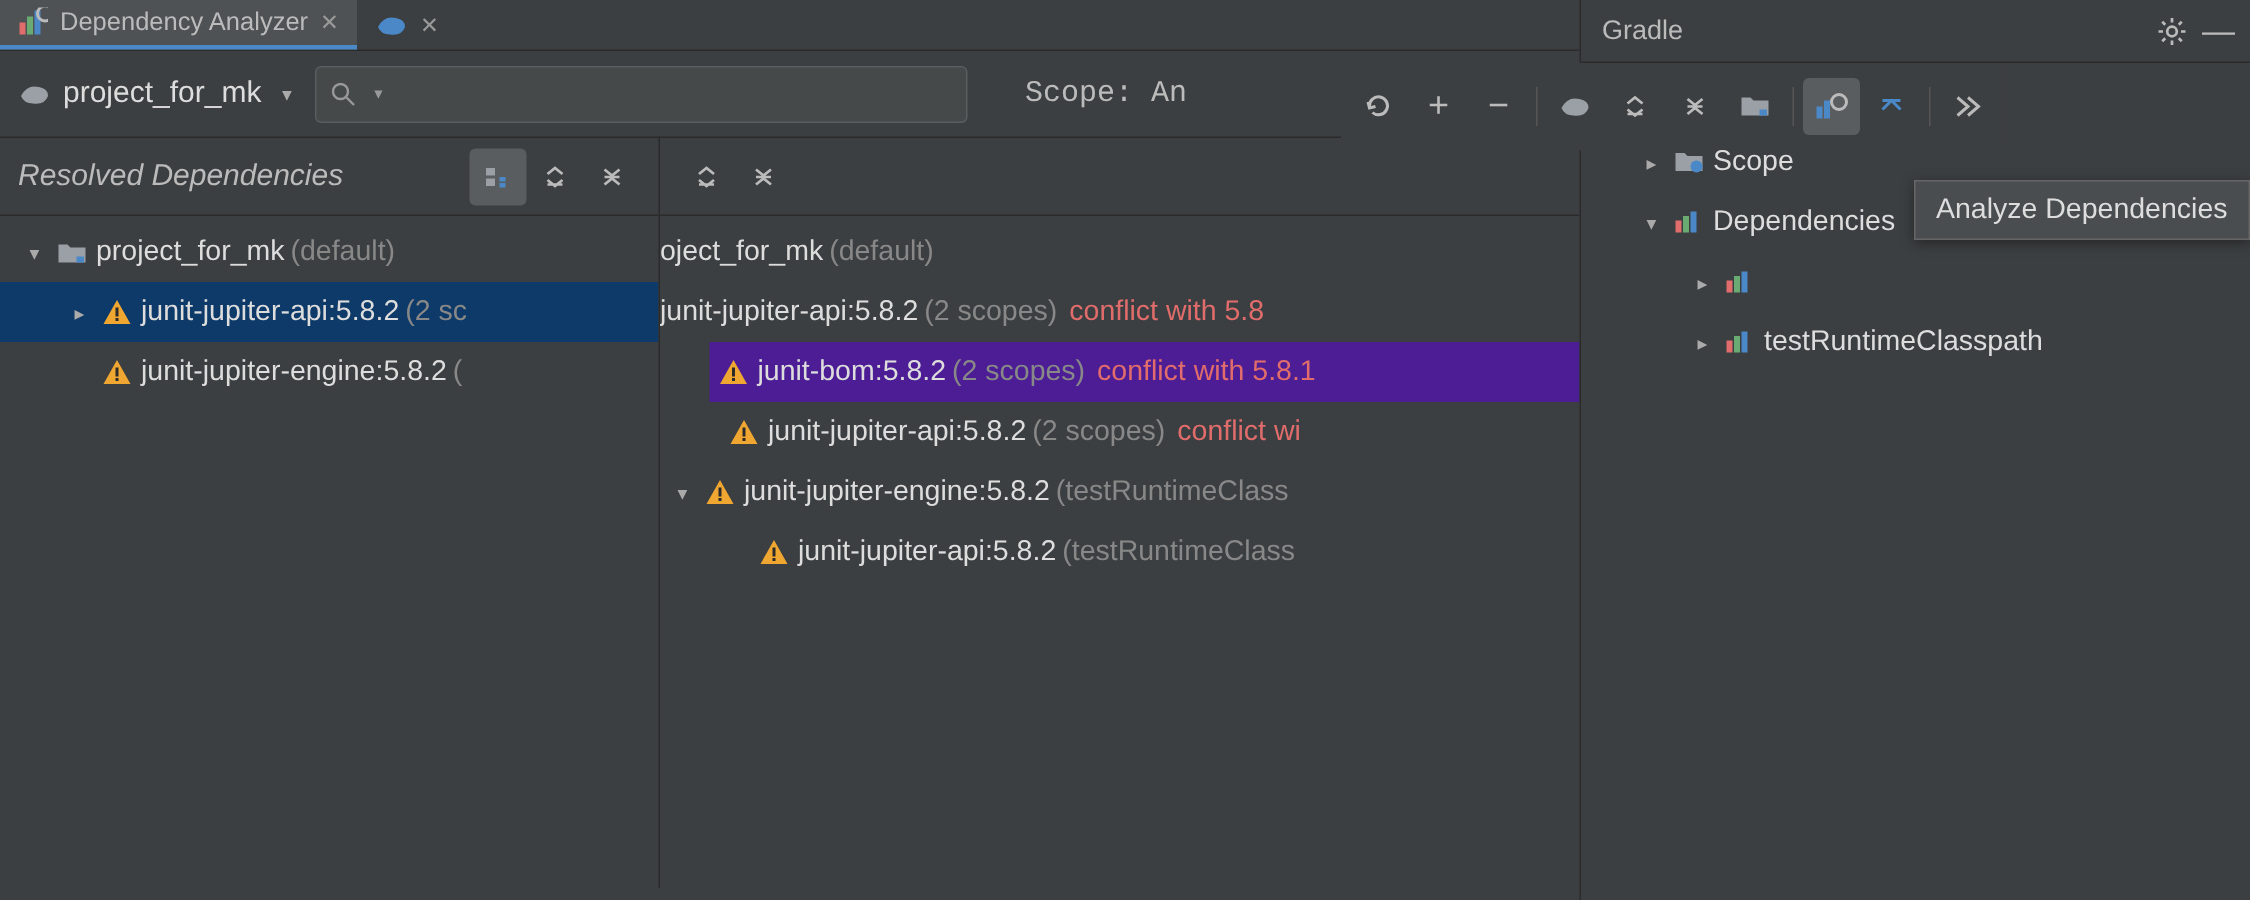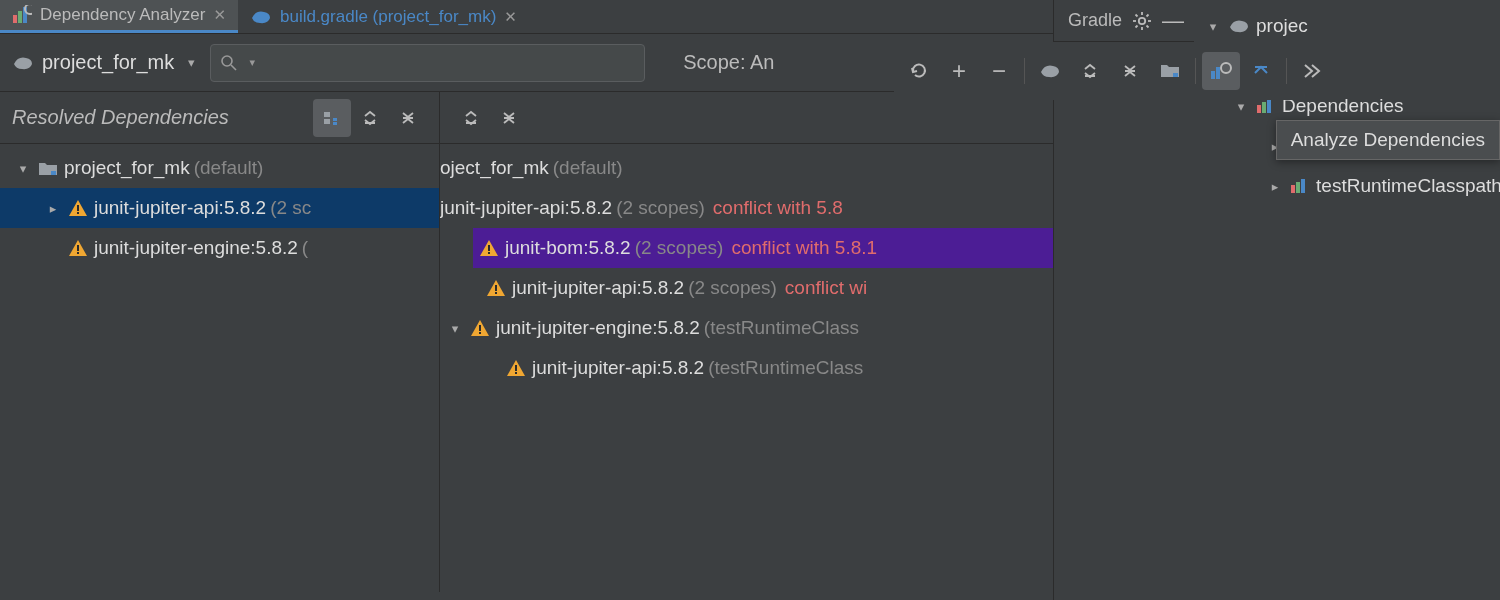--- a/index.html
+++ b/index.html
@@ -7,21 +7,21 @@
   .tabs { display: flex; align-items: center; height: 34px; background: #3c3f41; border-bottom: 1px solid #2b2b2b; }
   .tab { display: flex; align-items: center; gap: 8px; padding: 0 12px; height: 100%; color: #bbbbbb; }
   .tab.active { background: #4e5254; border-bottom: 3px solid #4a88c7; }
   .tab .label { font-size: 17px; }
   .tab.file .label { color: #4a88c7; }
   .close-x { font-size: 15px; color: #999; }
   .kebab { margin-left: auto; margin-right: 12px; font-size: 18px; color: #aaa; }
   .toolbar { display: flex; align-items: center; height: 58px; padding: 0 6px 0 12px; border-bottom: 1px solid #2b2b2b; gap: 10px; }
   .proj-dd { display: flex; align-items: center; gap: 8px; font-size: 20px; color: #ddd; }
   .search-box { display: flex; align-items: center; width: 435px; height: 38px; background: #45494a; border: 1px solid #5a5d5f; border-radius: 4px; padding: 0 10px; gap: 6px; }
-  .scope { font-size: 20px; color: #bbb; margin-left: 28px; white-space: nowrap; }
+  .scope { font-size: 20px; color: #bbb; margin-left: 28px; white-space: nowrap; font-family: Liberation Mono, monospace; }
   .columns { display: flex; height: calc(100% - 100px); }
   .col { overflow: hidden; }
   .col-left { width: 440px; border-right: 1px solid #2b2b2b; }
   .col-mid { flex: 1; border-right: 1px solid #2b2b2b; }
   .col-head { display: flex; align-items: center; height: 52px; padding: 0 12px; border-bottom: 1px solid #2b2b2b; font-size: 20px; color: #bbb; }
   .col-head .title { flex: 1; white-space: nowrap; overflow: hidden; font-style: italic; }
   .head-btns { display: flex; gap: 0; }
   .icon-btn { width: 38px; height: 38px; display: flex; align-items: center; justify-content: center; border-radius: 4px; }
   .icon-btn.lit { background: #5a5d60; }
   .tree { padding-top: 4px; }
@@ -29,21 +29,21 @@
   .row .text { color: #ddd; }
   .row .dim { color: #888; margin-left: 4px; }
   .row .conflict { color: #e06c6c; margin-left: 8px; }
   .row.sel { background: #4c1d95; margin-left: 33px; }
   .row.sel-dim { background: #0d3a68; }
   .chev { width: 18px; display: inline-flex; justify-content: center; color: #aaa; font-size: 13px; }
   .ind { display: inline-block; }
   svg { display: block; }
 
   
-  .right-panel { position: absolute; right: 0; top: 0; width: 447px; height: 100%; background: #3c3f41; border-left: 1px solid #2b2b2b; display: flex; flex-direction: row; }
+  .right-panel { position: absolute; right: 0; top: 0; width: 447px; height: 100%; background: #3c3f41; border-left: 1px solid #2b2b2b; display: flex; flex-direction: column; }
   .rp-header { display: flex; align-items: center; height: 42px; padding: 0 10px 0 14px; border-bottom: 1px solid #2b2b2b; font-size: 18px; color: #bbb; gap: 10px; }
   .rp-header .title { flex: 1; }
   .sep { width: 1px; height: 26px; background: #555; margin: 0 4px; }
   .rp-tree { padding-top: 6px; }
   .rp-row { display: flex; align-items: center; height: 40px; font-size: 19px; color: #ddd; white-space: nowrap; }
   .tooltip { position: absolute; right: 0; top: 120px; background: #4a4d4f; border: 1px solid #666; padding: 8px 14px; font-size: 19px; color: #ddd; box-shadow: 0 2px 8px rgba(0,0,0,.4); z-index: 10; }
 
   
   .overlay-tb { position: absolute; left: 894px; top: 42px; height: 58px; background: #3c3f41; display: flex; align-items: center; gap: 2px; padding: 0 6px; }
 </style>
@@ -62,21 +62,20 @@
     </span>
     <span class="label">Dependency Analyzer</span>
     <span class="close-x">✕</span>
   </div>
   <div class="tab file">
     <span>
       <svg width="22" height="18" viewBox="0 0 22 18">
           <path d="M2 10 Q6 2 14 4 Q20 5 20 10 Q18 16 10 15 Q4 15 2 10" fill="#4a88c7"></path>
         </svg>
     </span>
-    <span class="label">build.gradle (project_for_mk)</span>
     <span class="close-x">✕</span>
   </div>
   <span class="kebab">⋮</span>
 </div>
 
 <div class="toolbar">
   <div class="proj-dd">
     <span>
       <svg width="22" height="18" viewBox="0 0 22 18">
           <path d="M2 10 Q6 2 14 4 Q20 5 20 10 Q18 16 10 15 Q4 15 2 10" fill="#9aa0a6"></path>

